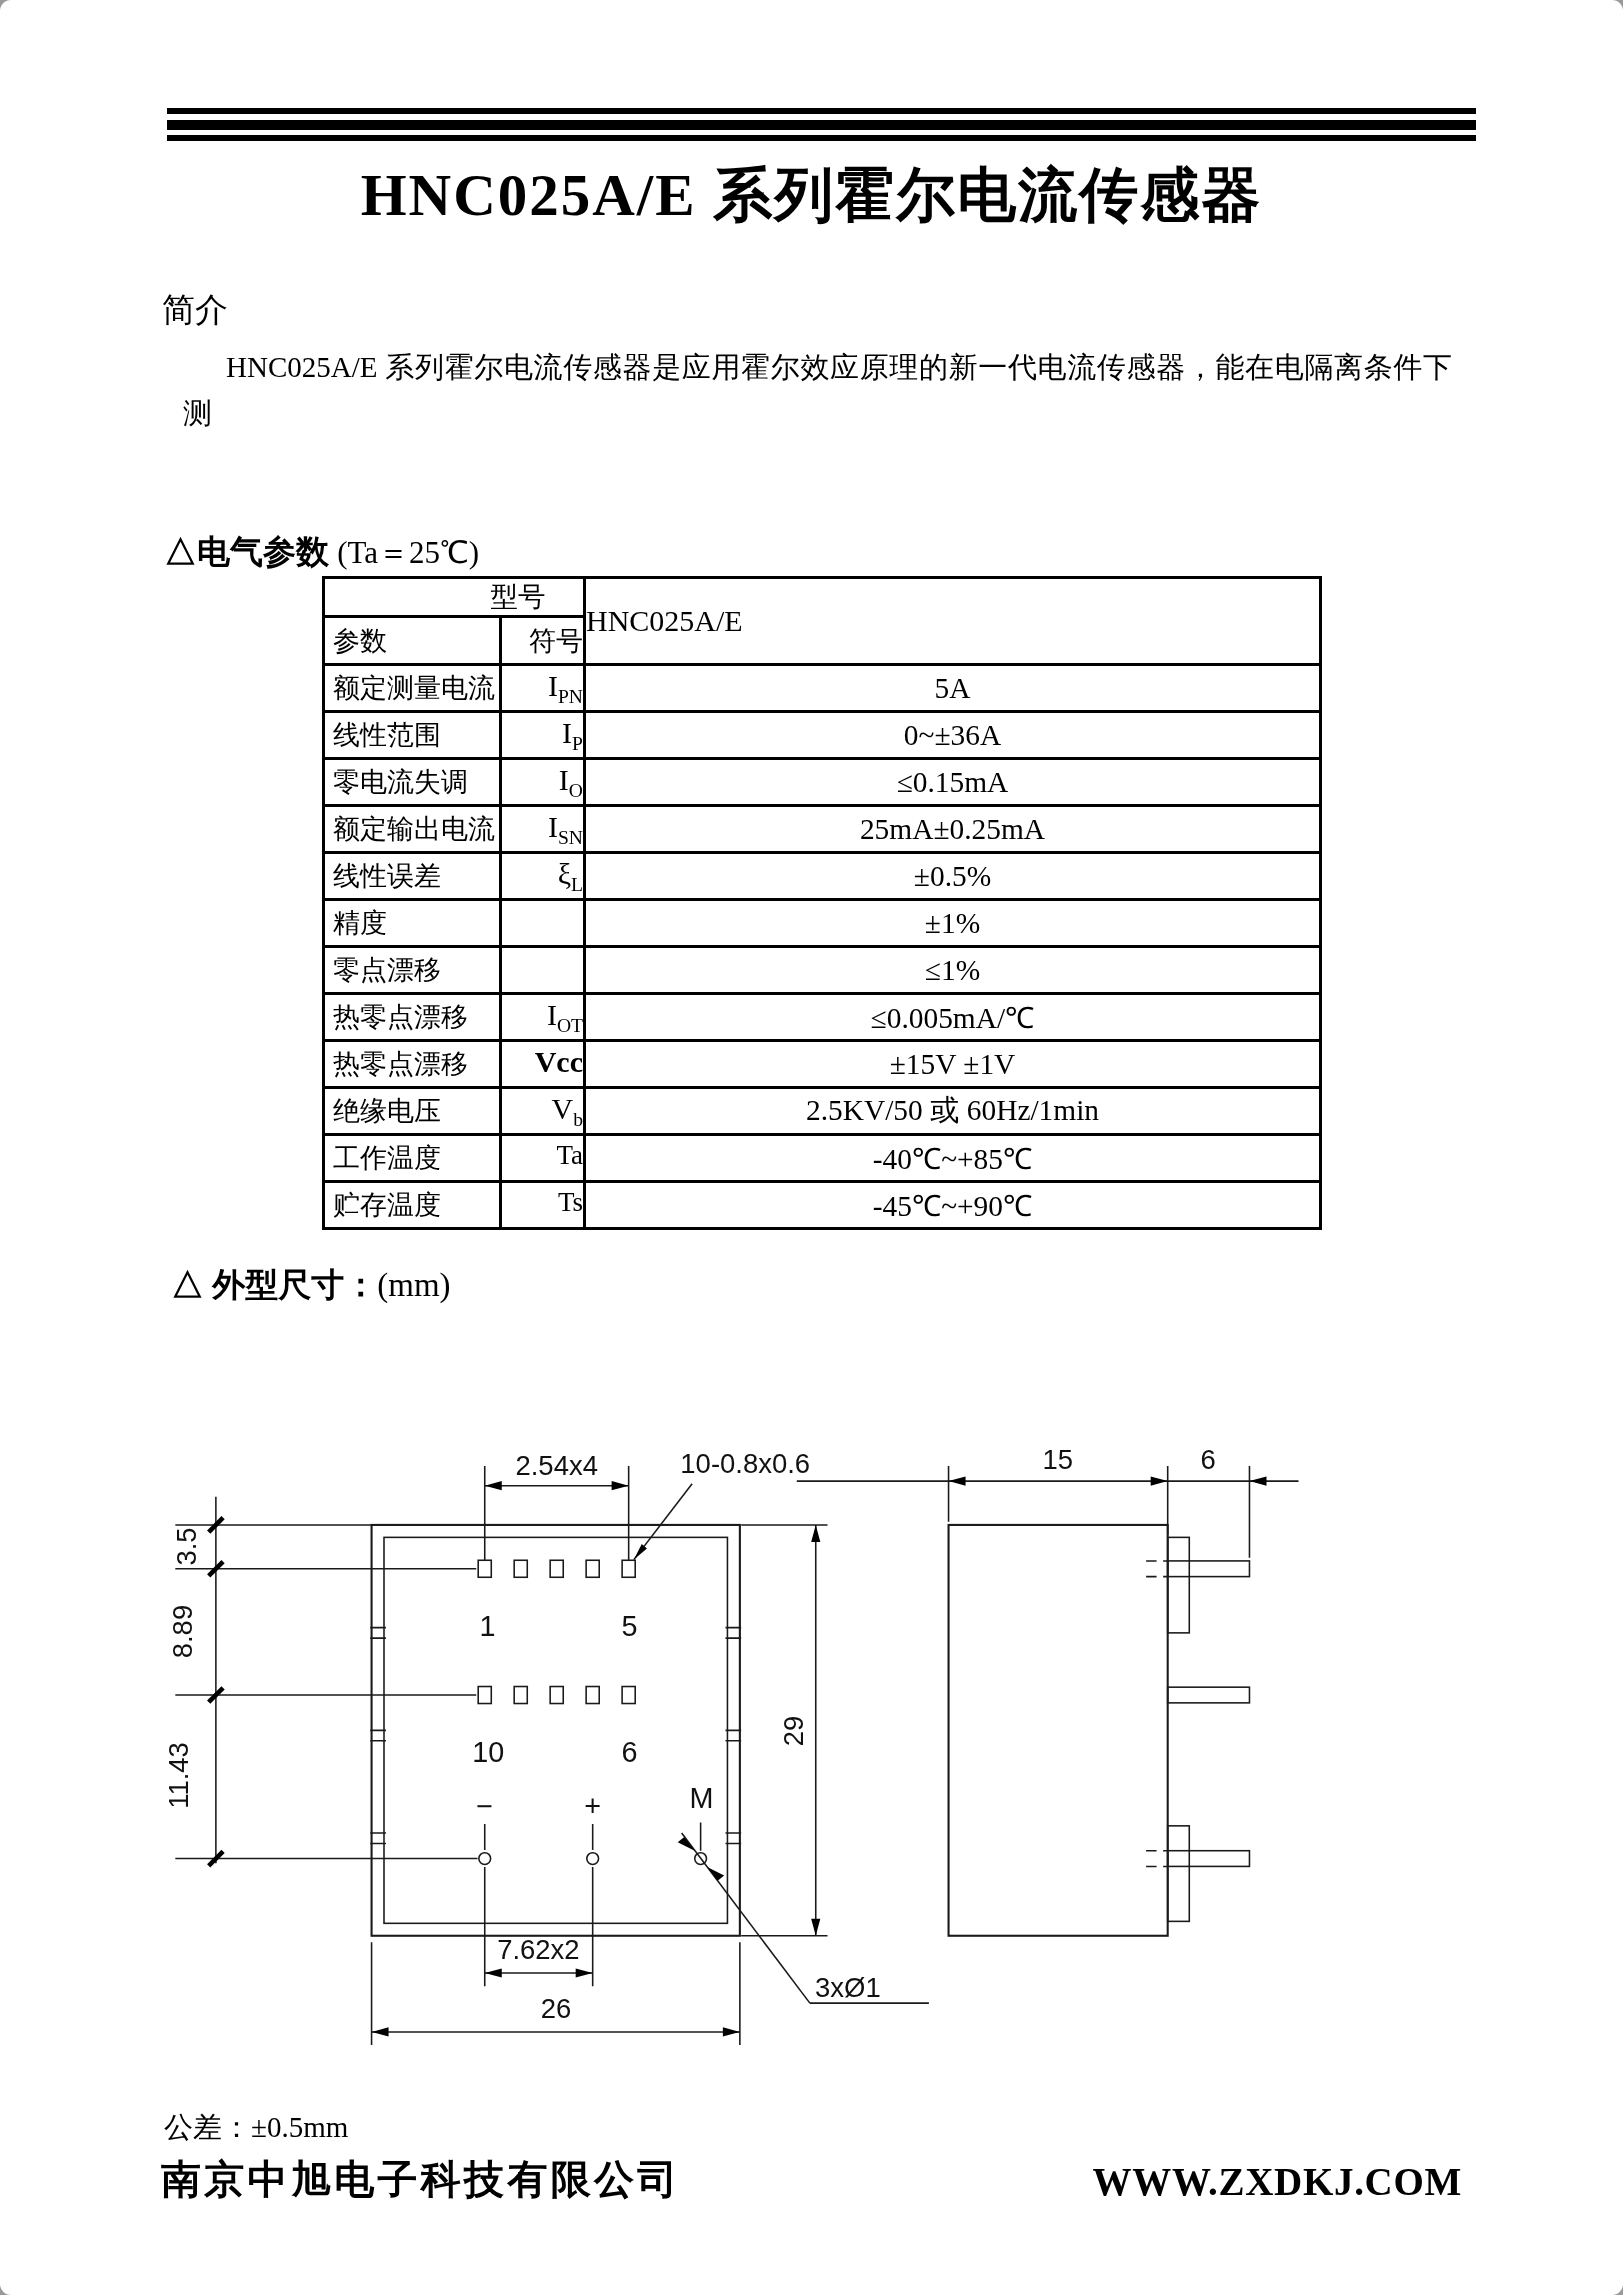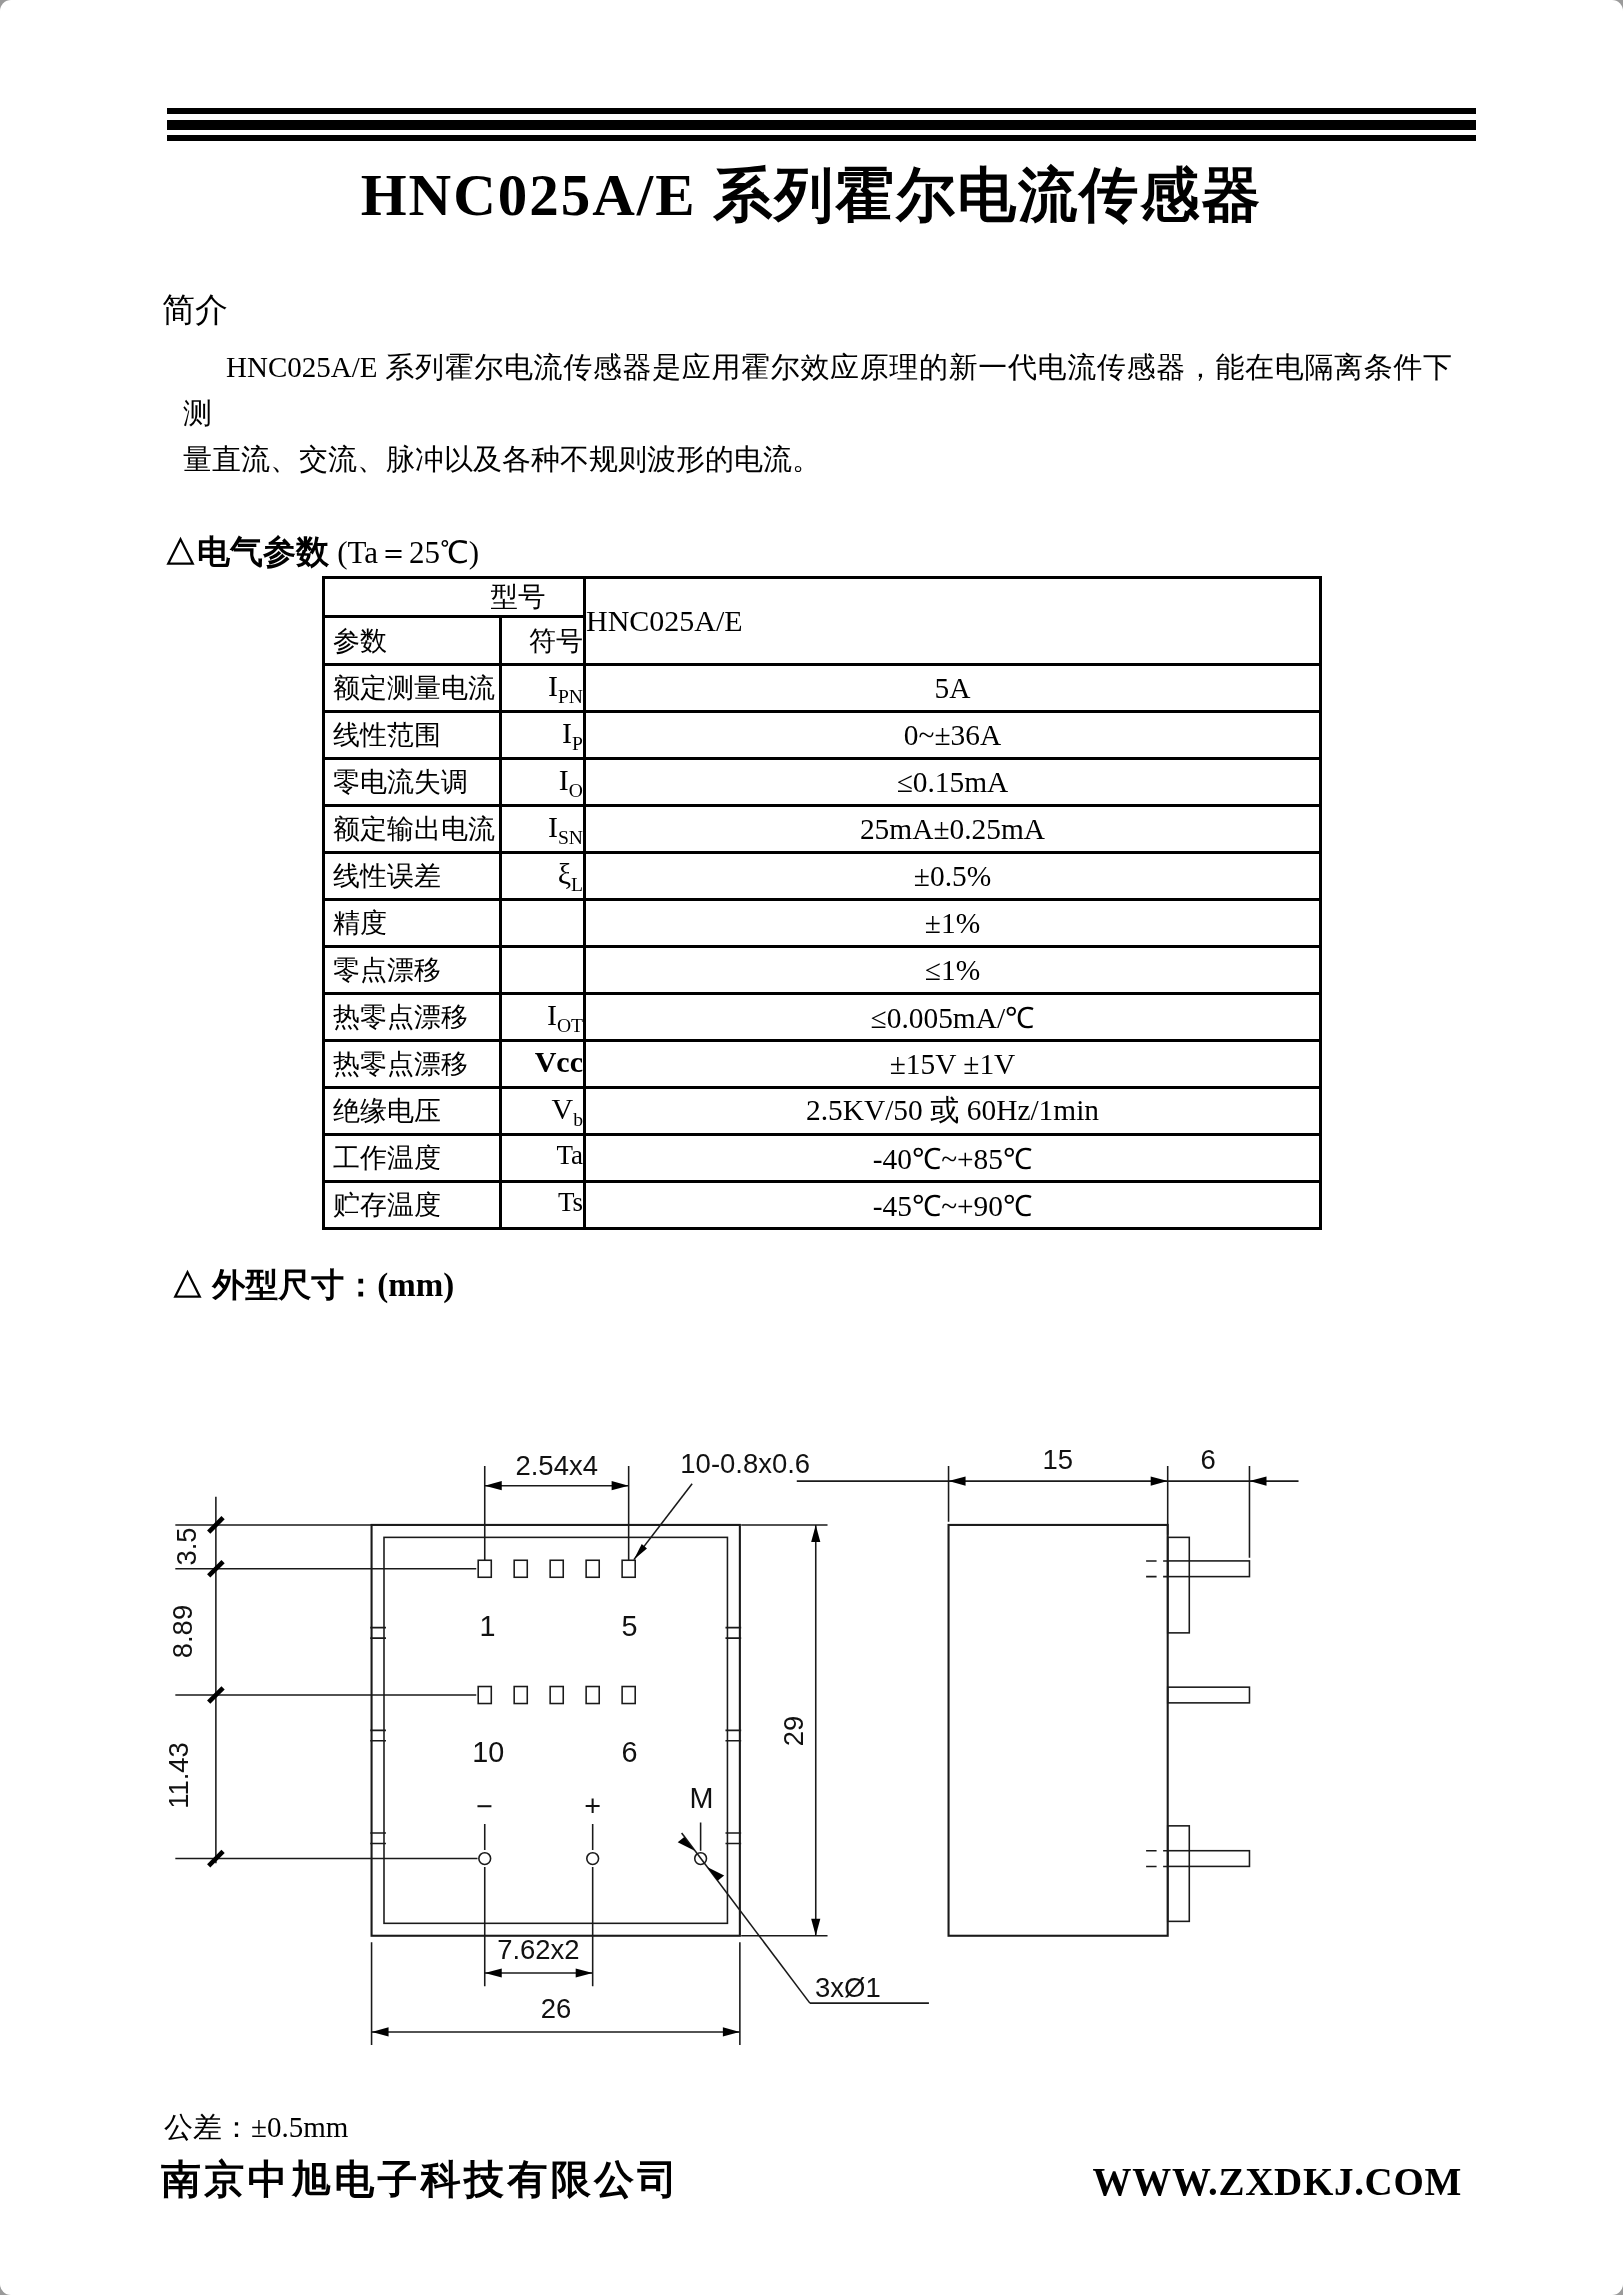--- a/index.html
+++ b/index.html
@@ -14,21 +14,21 @@
              font-size:59px;font-weight:bold;letter-spacing:2px;}
   
   .intro-heading{position:absolute;left:162px;top:288px;font-size:33px;}
   .intro-para{position:absolute;left:183px;top:344px;width:1269px;font-size:29px;line-height:46px;text-align:justify;}
   .intro-line1{text-indent:43px;}
   
   .sec-heading{position:absolute;font-weight:bold;font-size:33px;white-space:nowrap;}
   .sec-elec{left:164px;top:530px;}
   .sec-dim{left:171px;top:1263px;}
   .sec-cond{font-weight:normal;font-size:31px;}
-  .sec-unit{font-weight:bold;margin-top:44px;}
+  .sec-unit{font-weight:normal;margin-top:44px;}
   
   .params{position:absolute;left:322px;top:576px;width:997px;border-collapse:collapse;table-layout:fixed;}
   .params td{border:3.3px solid #000;padding:0;}
   .hr1{height:39px;}
   .hr2{height:48px;}
   .dr{height:47px;}
   td.model-top{text-align:center;padding-left:128px;font-size:27.5px;}
   td.param{padding-left:7.9px;font-size:27px;}
   td.sym{text-align:right;font-size:30px;}
   td.sym sub{font-size:19.6px;}
@@ -59,21 +59,20 @@
     <div class="rule-thin"></div>
     <div class="rule-thick"></div>
     <div class="rule-thin"></div>
   </div>
 
   <div class="doc-title">HNC025A/E 系列霍尔电流传感器</div>
 
   <div class="intro-heading">简介</div>
   <div class="intro-para">
     <div class="intro-line1">HNC025A/E 系列霍尔电流传感器是应用霍尔效应原理的新一代电流传感器，能在电隔离条件下测</div>
-    <div class="intro-line2">量直流、交流、脉冲以及各种不规则波形的电流。</div>
   </div>
 
   <div class="sec-heading sec-elec">
     <span>△电气参数</span>
     <span class="sec-cond">(Ta＝25℃)</span>
   </div>
 
   <table class="params">
     <colgroup>
         <col style="width:177px">

